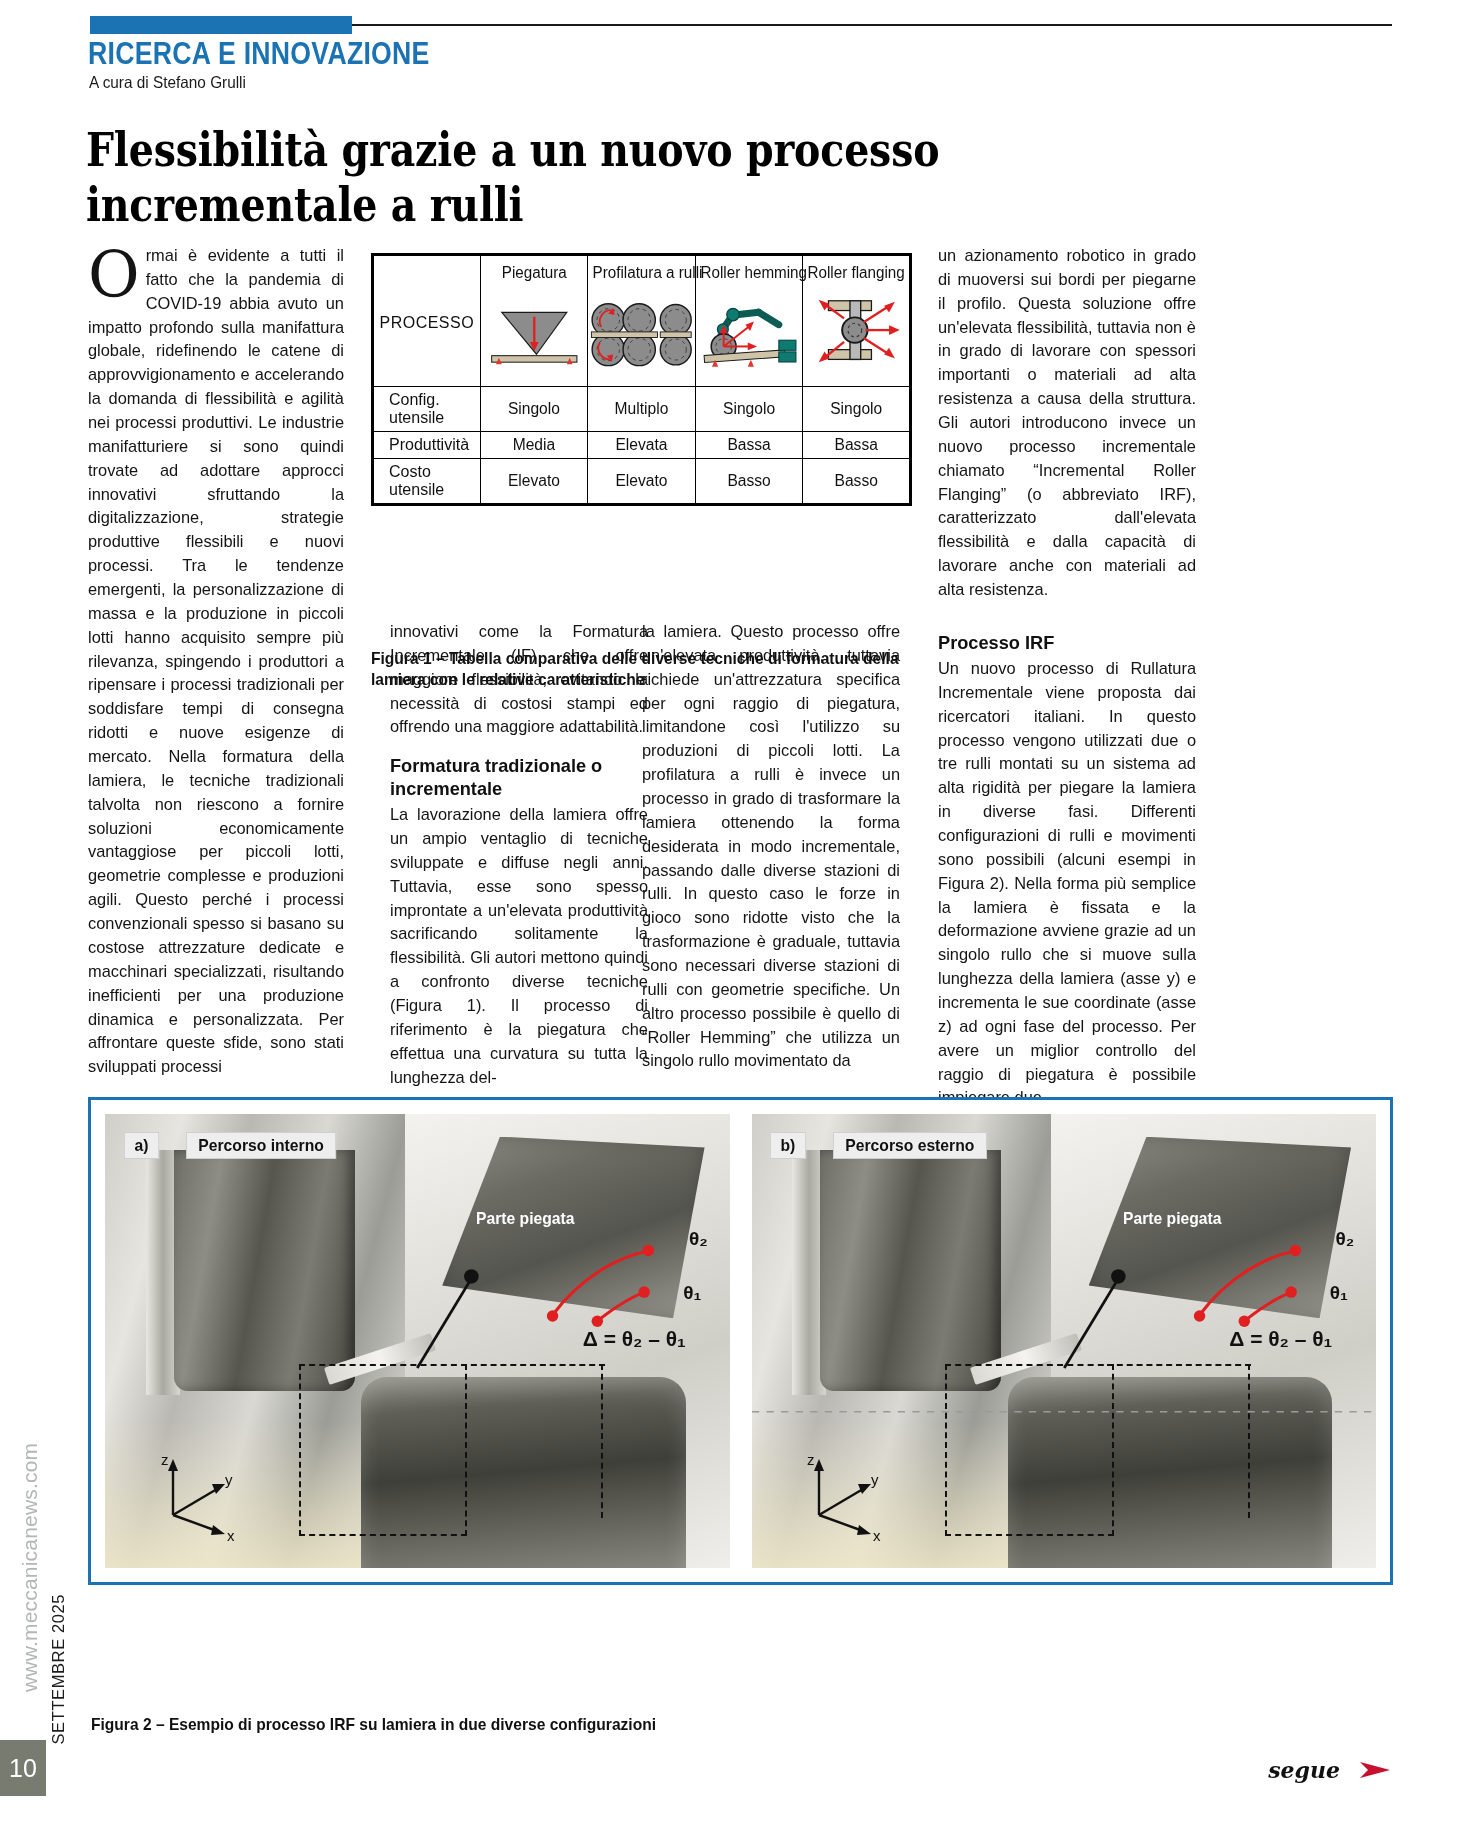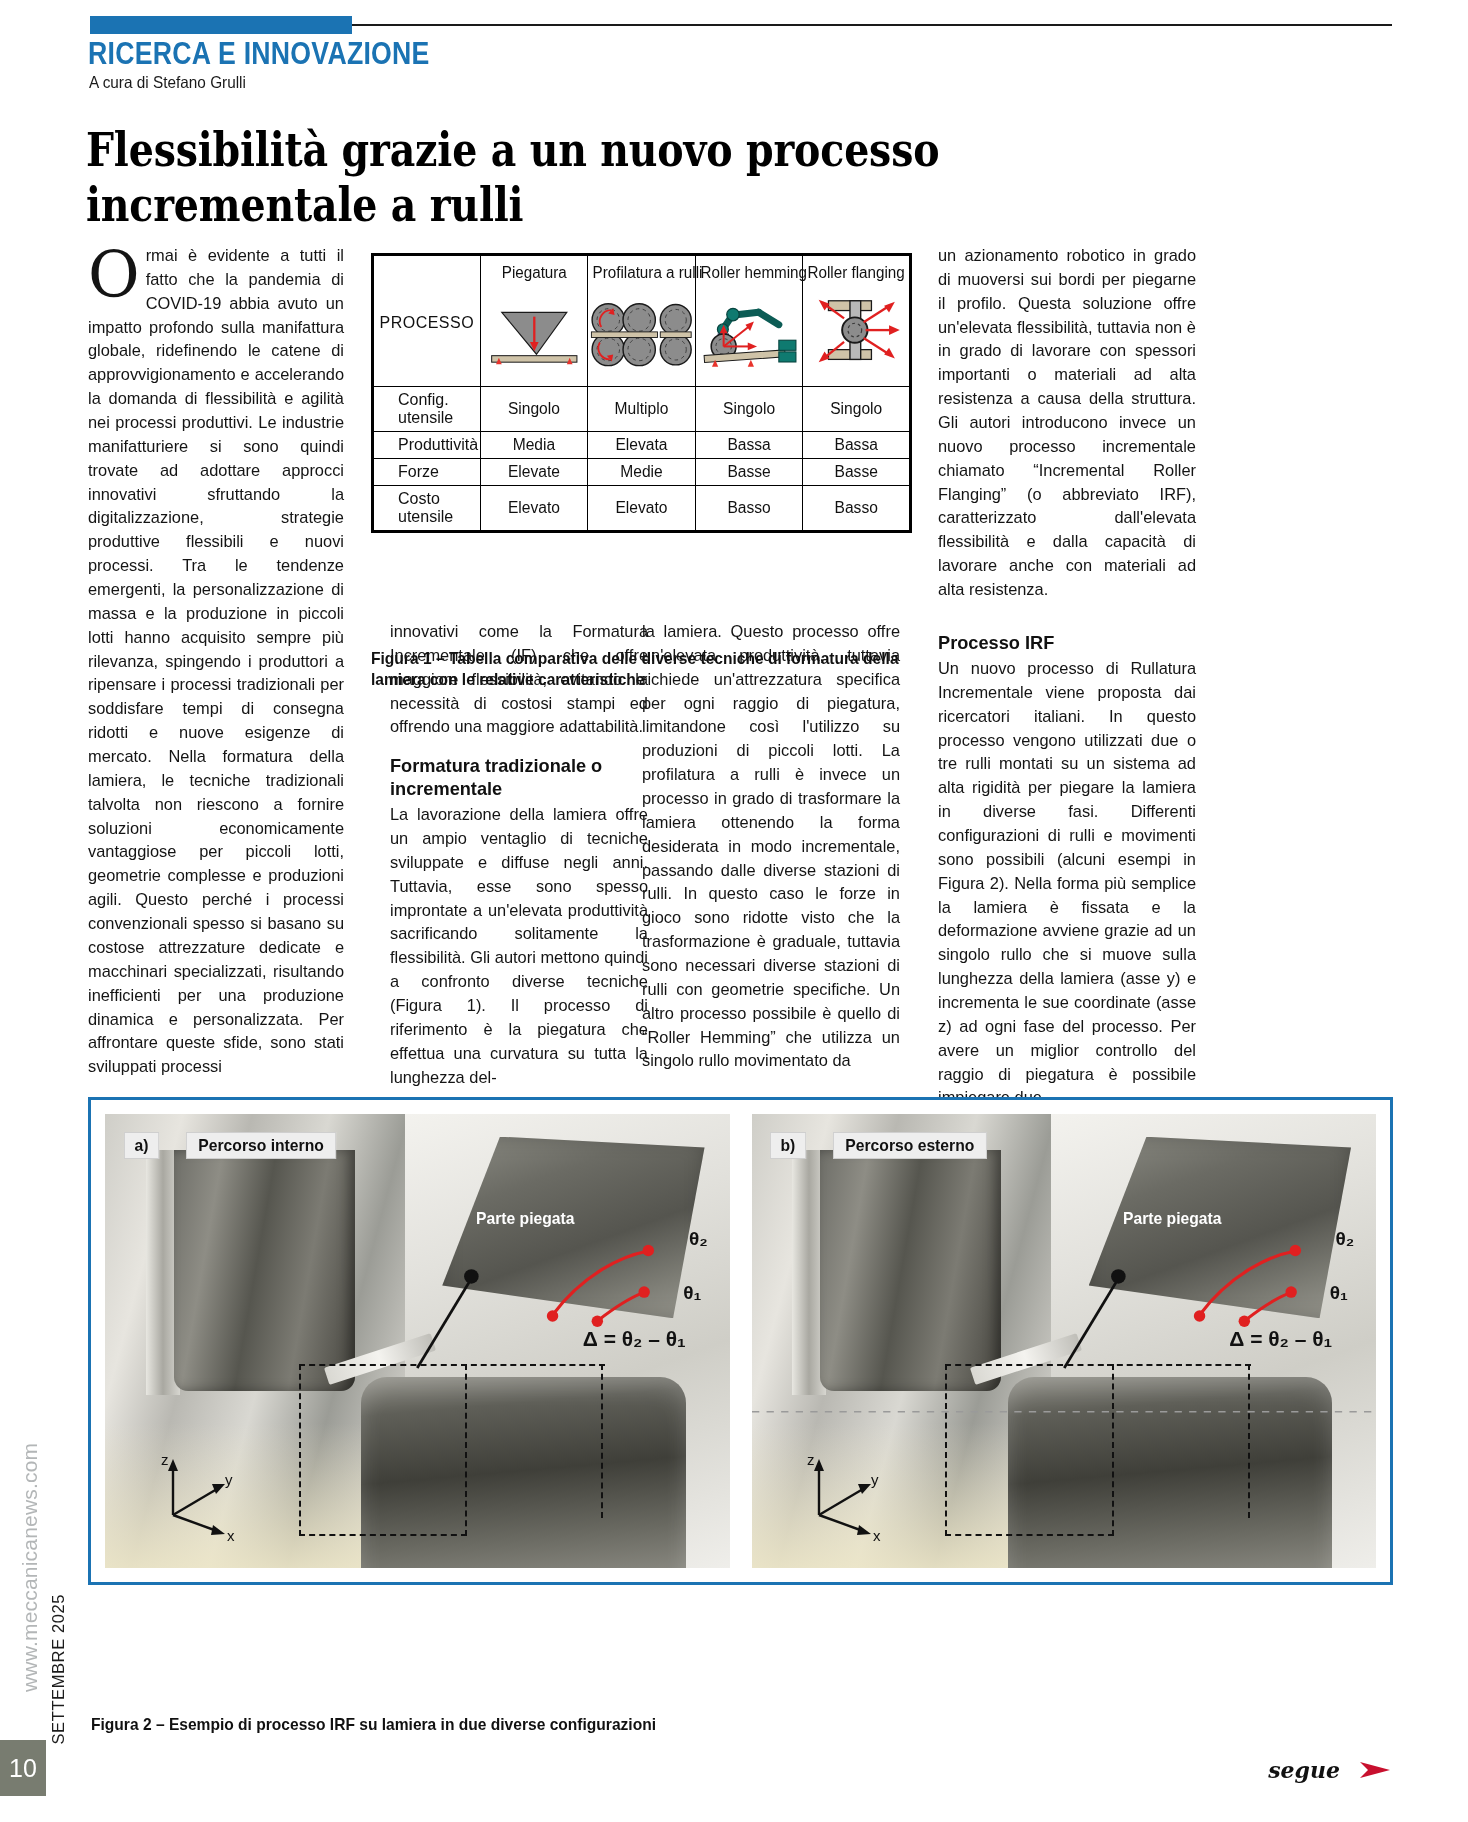--- a/index.html
+++ b/index.html
@@ -157,21 +157,21 @@
     padding: 4px 2px;
     font-weight: 400;
   }
   table.cmp th {
     font-size: 16px;
     font-weight: 400;
     padding-bottom: 0;
   }
   table.cmp td.rowlabel {
     text-align: left;
-    padding-left: 24px;
+    padding-left: 15px;
     font-size: 16px;
   }
   .hdrcell { vertical-align: top; padding-top: 6px; height: 132px; }
   .hdrlabel { display:block; margin-bottom: 4px; white-space: nowrap; transform: scaleX(.95); }
   .procbox { font-size: 17px; letter-spacing: .5px; text-align: left; padding-left: 18px; }
   .icowrap { display:flex; align-items:center; justify-content:center; height: 96px; }
 
   .fig-caption {
     font-size: 16.4px;
     font-weight: 700;
@@ -463,27 +463,20 @@
       <td>Singolo</td>
     </tr>
     <tr>
       <td class="rowlabel">Produttività</td>
       <td>Media</td>
       <td>Elevata</td>
       <td>Bassa</td>
       <td>Bassa</td>
     </tr>
     <tr>
-      <td class="rowlabel">Forze</td>
-      <td>Elevate</td>
-      <td>Medie</td>
-      <td>Basse</td>
-      <td>Basse</td>
-    </tr>
-    <tr>
       <td class="rowlabel">Costo utensile</td>
       <td>Elevato</td>
       <td>Elevato</td>
       <td>Basso</td>
       <td>Basso</td>
     </tr>
   </tbody>
     </table>
 </div>
 <div id="fig1-caption" class="fig-caption">Figura 1 – Tabella comparativa delle diverse tecniche di formatura della lamiera con le relative caratteristiche</div>

